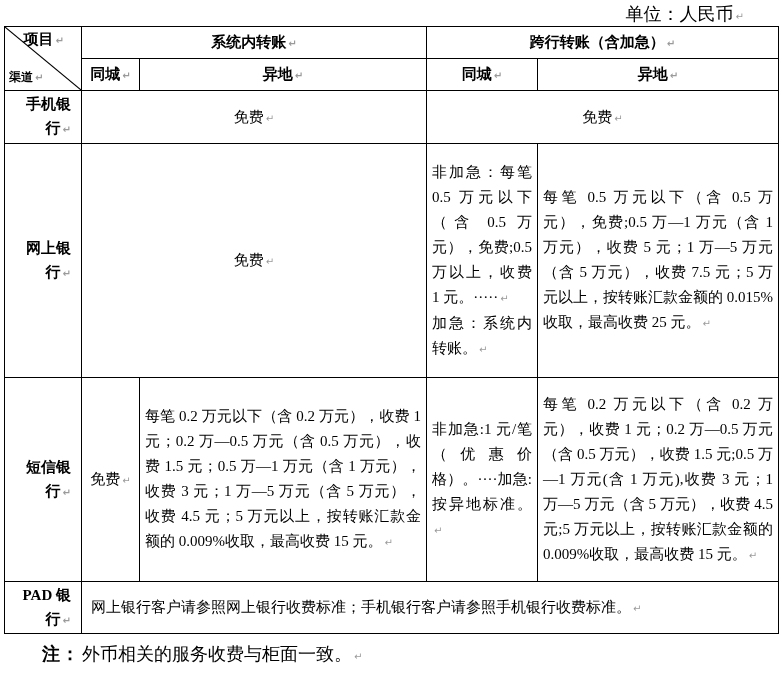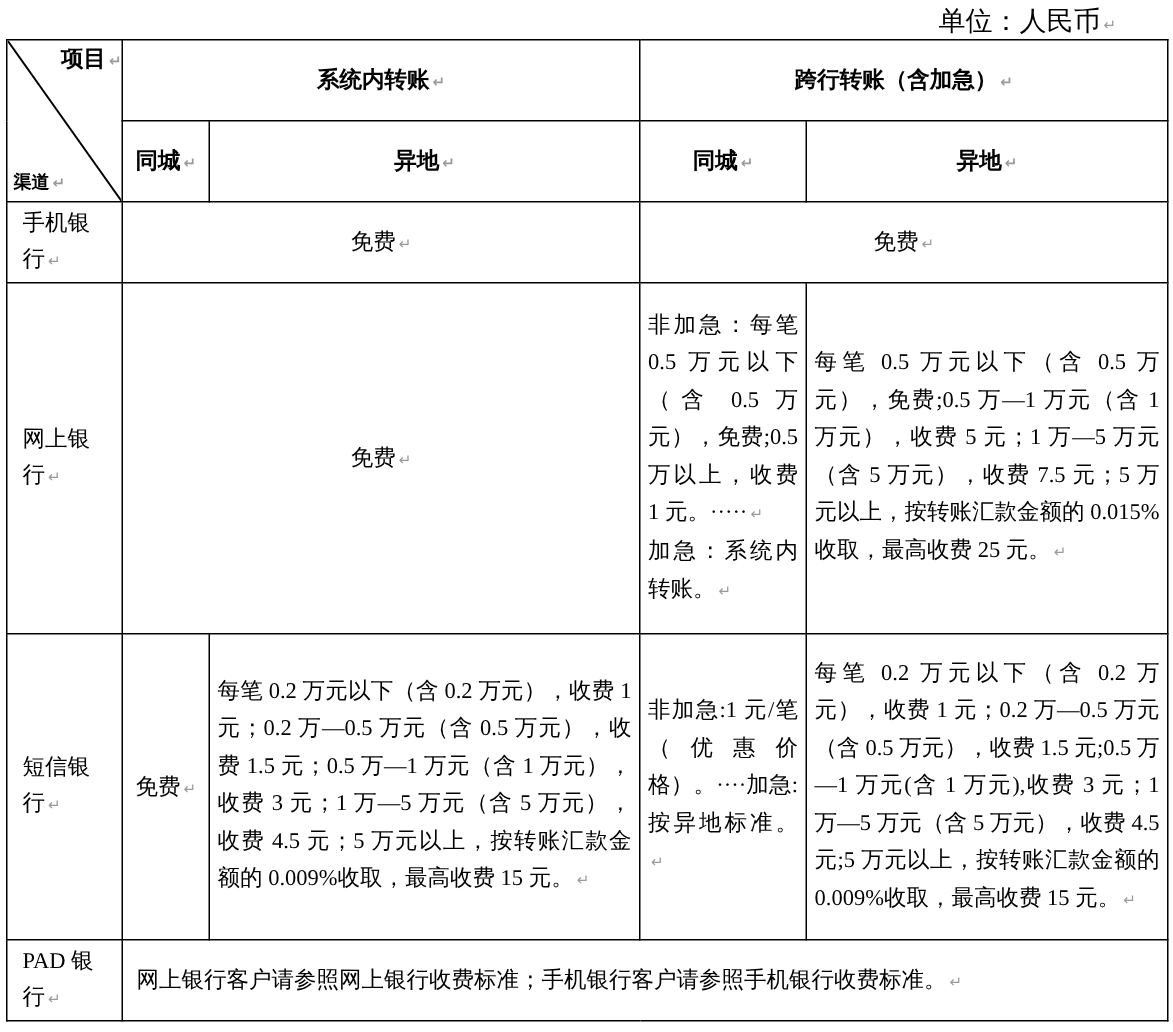--- a/index.html
+++ b/index.html
@@ -13,42 +13,42 @@
     height:23px;line-height:23px;text-align:right;
     padding-right:34px;font-size:18px;
   }
 
   table.fee-table{
     border-collapse:collapse;width:774px;table-layout:fixed;
     margin-left:0;
   }
   td{
     border:1px solid #000;vertical-align:middle;
-    font-size:15px;padding:17px 4px;word-break:break-all;
+    font-size:15px;padding:6px 4px;word-break:break-all;
   }
   tr.r-head1{height:24px;}
   tr.r-head2{height:32px;}
   tr.r-mobile{height:53px;}
   tr.r-online{height:234px;}
   tr.r-sms{height:204px;}
   tr.r-pad{height:52px;}
 
   .th{text-align:center;font-weight:bold;}
   .center{text-align:center;}
   .long{
     text-align:justify;line-height:25px;padding:2px 5px;
   }
   .rowlabel{
-    text-align:left;padding:0 10px;line-height:24px;
+    text-align:right;padding:0 10px;line-height:24px;font-weight:bold;
   }
 
   
   .corner{position:relative;padding:0;overflow:hidden;}
   .corner svg{position:absolute;left:0;top:0;width:100%;height:100%;}
-  .corner-top{position:absolute;top:3px;right:0;font-weight:bold;font-size:15px;}
+  .corner-top{position:absolute;top:3px;right:17px;font-weight:bold;font-size:15px;}
   .corner-bottom{position:absolute;bottom:4px;left:4px;font-weight:bold;font-size:12px;}
 
   
   .pm::after{
     content:"\21B5";
     color:#9a9a9a;font-size:10px;margin-left:2px;
     font-family:"DejaVu Sans",sans-serif;
   }
 
   .wavy{

